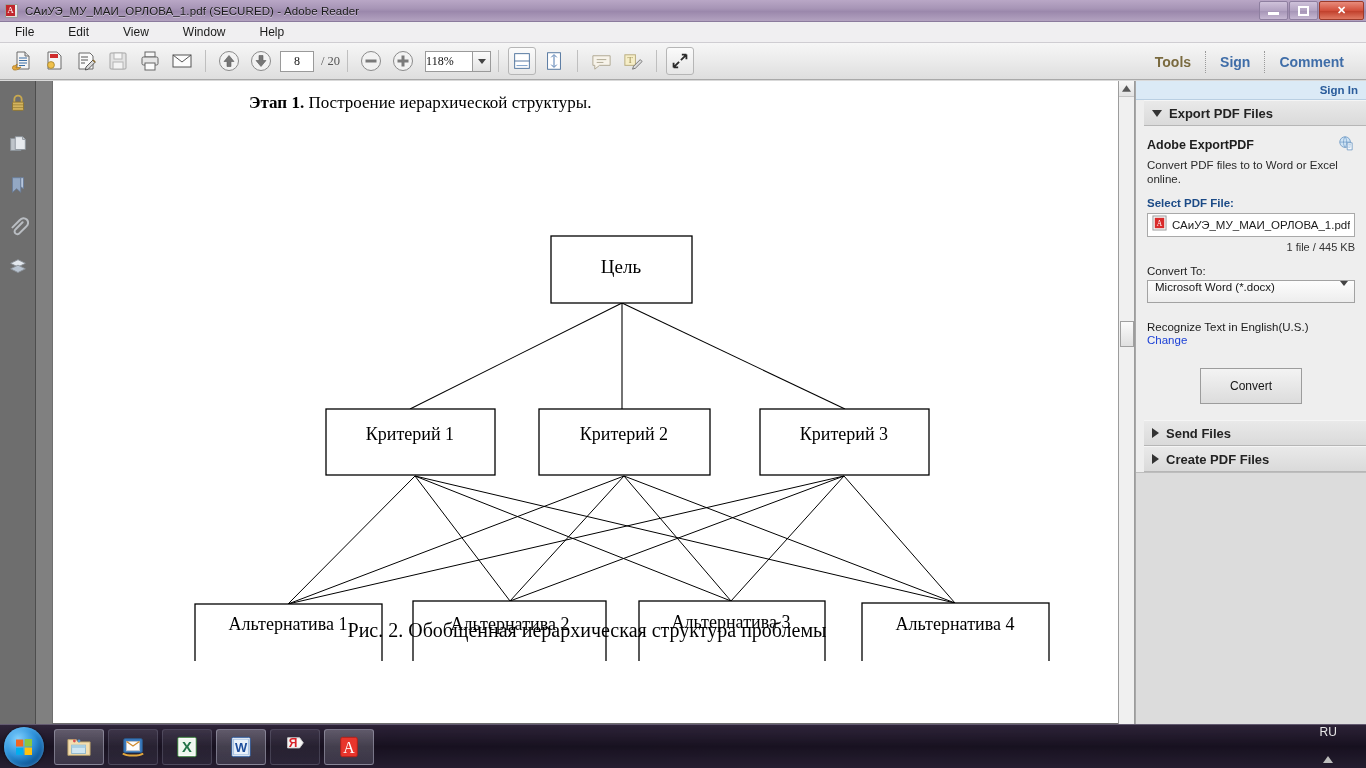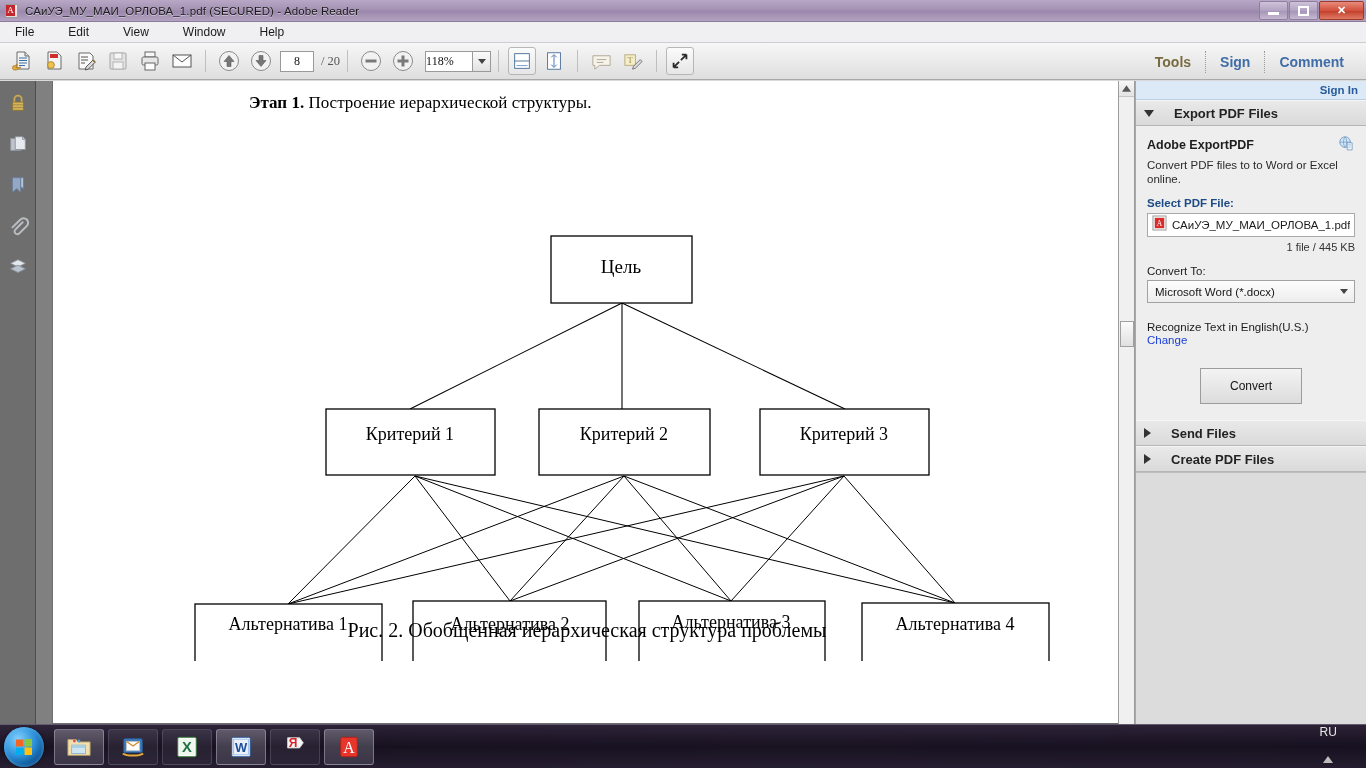--- a/index.html
+++ b/index.html
@@ -168,40 +168,40 @@
     display: flex; flex-direction: column;
   }
   .signin-bar {
     height: 19px; background: #dbeaf6; border-bottom: 1px solid #b9cfe2;
     display: flex; align-items: center; justify-content: flex-end; padding-right: 8px;
   }
   .signin-link { font-size: 11.5px; color: #2a5c9b; font-weight: bold; }
   .panel-section-head {
     height: 26px; background: linear-gradient(to bottom,#e9e9e9,#dadada);
     border-bottom: 1px solid #b6b6b6; border-top: 1px solid #f5f5f5;
-    display: flex; align-items: center; padding-left: 8px; gap: 20px;
+    display: flex; align-items: center; padding-left: 8px; gap: 7px; margin-left: 8px;
   }
   .tri { width:0;height:0; }
   .tri.down { border-left:5px solid transparent;border-right:5px solid transparent;border-top:7px solid #333; }
   .tri.right { border-top:5px solid transparent;border-bottom:5px solid transparent;border-left:7px solid #333; }
   .panel-section-title { font-size: 13px; font-weight: bold; color: #232323; }
   .panel-body { padding: 9px 11px 10px 11px; background: #eeeeee; flex: none; }
   .ep-title { font-size: 12.5px; font-weight: bold; color: #1d1d1d; display:flex; align-items:center; justify-content:space-between;}
   .ep-desc { font-size: 11.5px; color: #2a2a2a; margin-top: 3px; line-height: 14px; }
   .ep-label { font-size: 11.5px; font-weight: bold; color: #1b4a86; margin-top: 11px; }
   .file-box {
     margin-top: 4px; height: 24px; background: #fff; border: 1px solid #a9a9a9;
     display: flex; align-items: center; padding-left: 4px; gap: 5px;
   }
   .file-name { font-size: 11.5px; color: #1b1b1b; white-space: nowrap; overflow: hidden; }
   .file-meta { font-size: 11px; color: #333; text-align: right; margin-top: 4px; }
   .convert-label { font-size: 11.5px; color: #1b1b1b; margin-top: 12px; }
   .combo {
     margin-top: 3px; height: 23px; background: linear-gradient(to bottom,#fdfdfd,#ededed);
-    border: 1px solid #a2a2a2; display: flex; align-items: center; justify-content: space-between;
+    border: 1px solid #a2a2a2; display: flex; justify-content: space-between;
     padding: 0 6px 0 7px;
   }
   .combo-val { font-size: 11.5px; color: #161616; }
   .recog { font-size: 11.5px; color: #1b1b1b; margin-top: 17px; line-height: 14px; }
   .change-link { font-size: 11.5px; color: #1a3fd6; text-decoration: none; display:block; }
   .convert-btn-wrap { display: flex; justify-content: center; margin-top: 22px; margin-bottom: 6px; }
   .convert-btn {
     width: 102px; height: 36px; background: linear-gradient(to bottom,#f3f3f3,#dcdcdc);
     border: 1px solid #9c9c9c; font-size: 12px; color: #151515;
     display: flex; align-items: center; justify-content: center;

